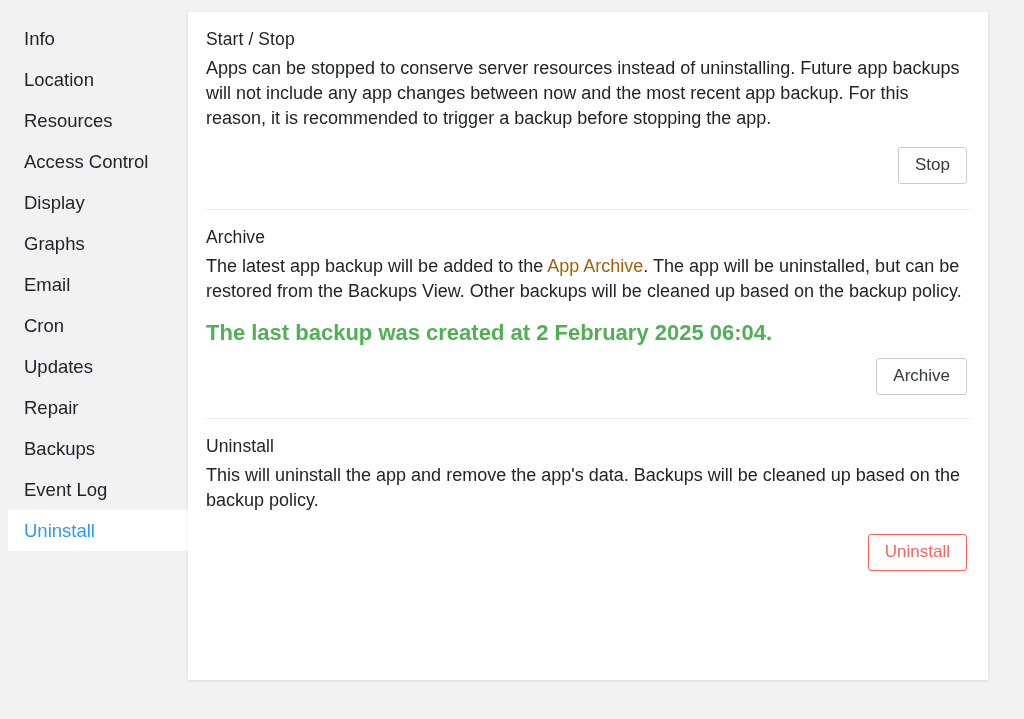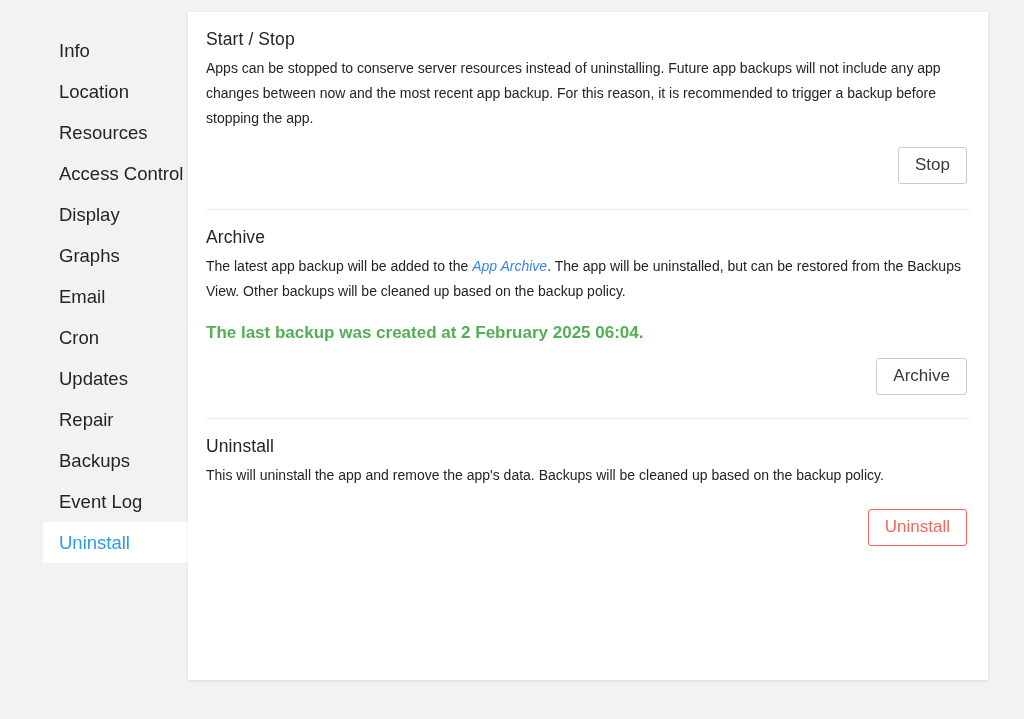--- a/index.html
+++ b/index.html
@@ -18,26 +18,25 @@
     width: 1024px;
     height: 719px;
     background: #f2f2f2;
     overflow: hidden;
   }
 
   
   .sidebar {
     position: absolute;
     left: 0;
-    top: 16px;
+    top: 4px;
     width: 188px;
     height: 539px;
     background: #f2f2f2;
     padding-top: 14px;
-    margin-left: 35px;
   }
 
   .nav-item {
     position: relative;
     height: 41px;
     display: flex;
     align-items: center;
     padding-left: 24px;
     font-size: 18.5px;
     color: #212529;
@@ -72,36 +71,35 @@
   .sec-title {
     font-size: 17.5px;
     font-weight: normal;
     color: #212529;
     margin: 0;
     padding-top: 17px;
     letter-spacing: 0.1px;
   }
 
   .sec-body {
-    font-size: 14px;
+    font-size: 18px;
     line-height: 25px;
     color: #212529;
     margin: 6px 0 0 0;
     max-width: 765px;
   }
 
   .link {
-    color: #3b82f6;
+    color: #a16207;
     text-decoration: none;
     cursor: pointer;
-    font-style: italic;
   }
 
   .status-ok {
-    font-size: 17px;
+    font-size: 22px;
     font-weight: bold;
     color: #52b054;
     margin: 17px 0 0 0;
     line-height: 24px;
   }
 
   .btn-row {
     display: flex;
     justify-content: flex-end;
     padding-right: 3px;

